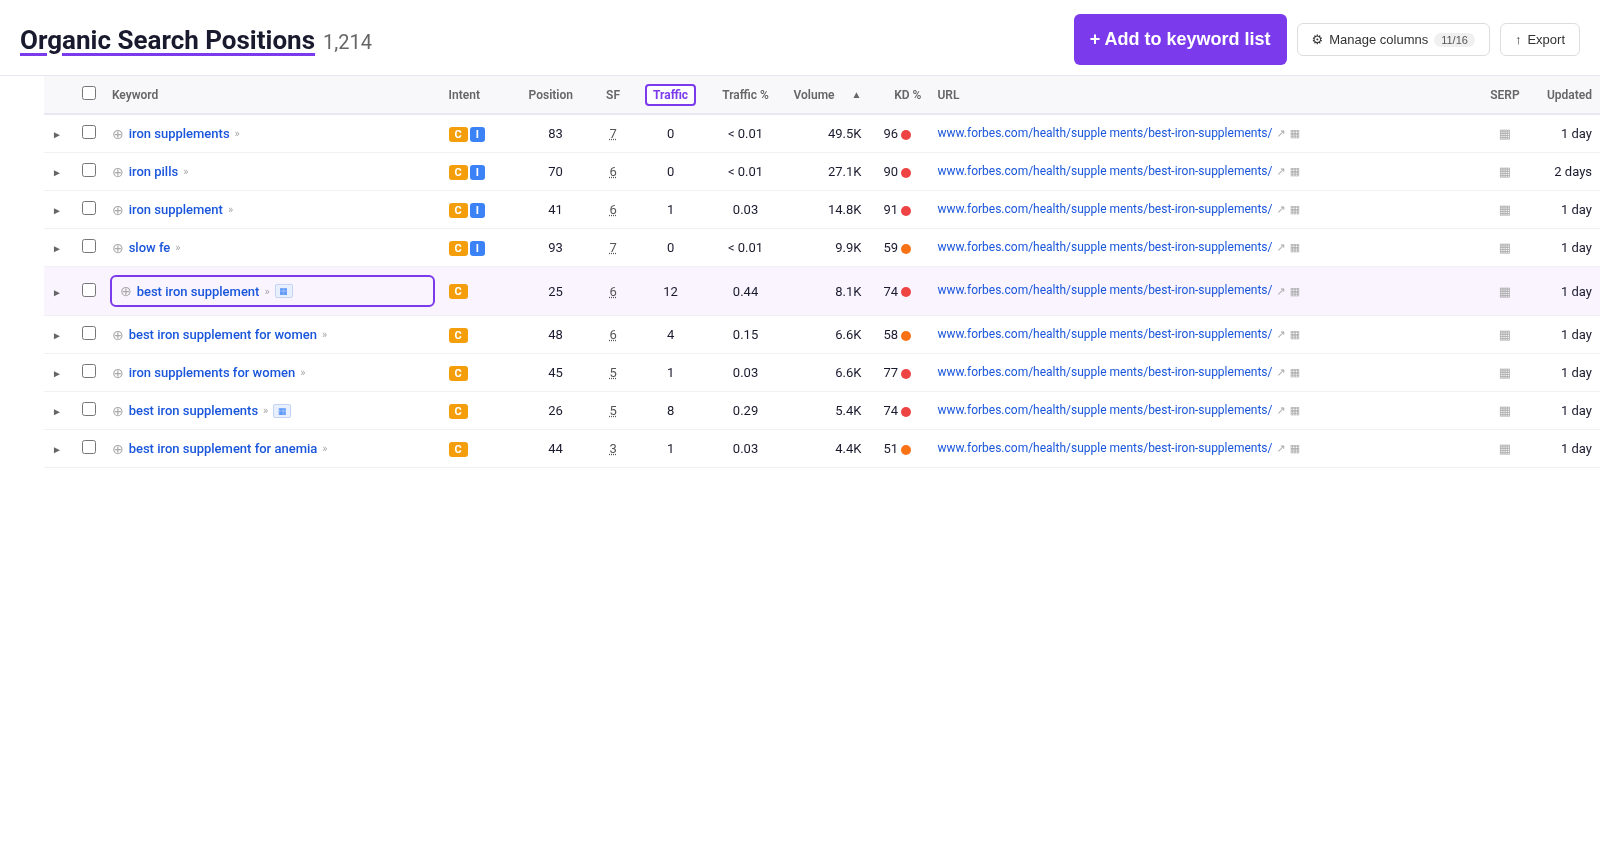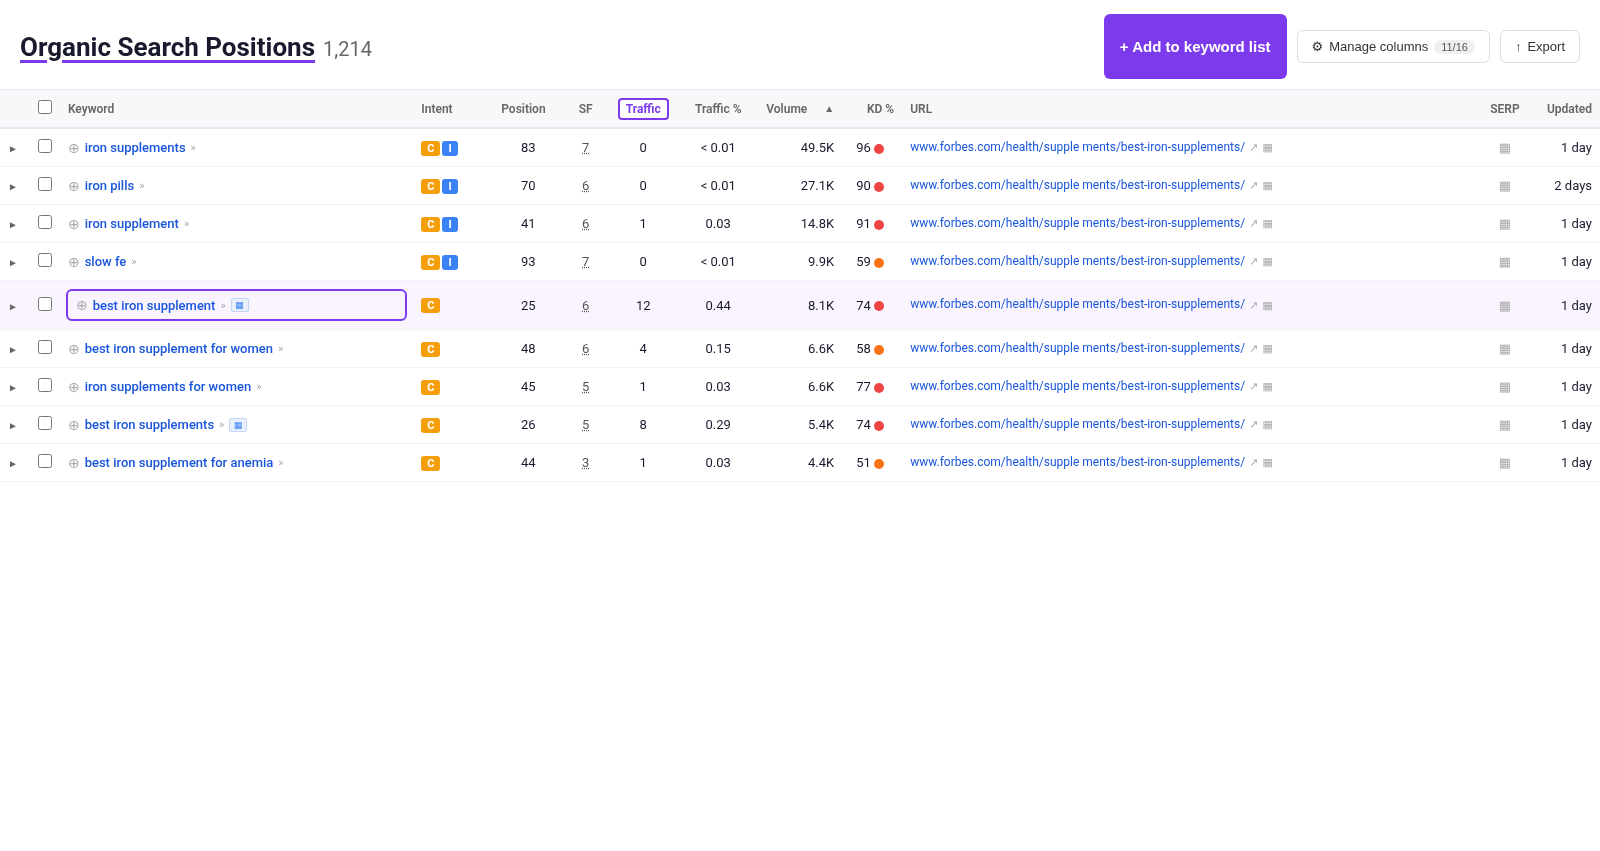--- a/index.html
+++ b/index.html
@@ -38,22 +38,22 @@
     .header-actions {
       display: flex;
       align-items: center;
       gap: 10px;
     }
     .btn-add {
       background: #7c3aed;
       color: #fff;
       border: none;
       border-radius: 6px;
-      padding: 24px 16px;
-      font-size: 15px;
+      padding: 15px 16px;
+      font-size: 18px;
       font-weight: 600;
       cursor: pointer;
       display: flex;
       align-items: center;
       gap: 6px;
     }
     .btn-manage {
       background: #fff;
       color: #333;
       border: 1px solid #ddd;
@@ -271,21 +271,21 @@
         <span class="badge">11/16</span>
       </button>
       <button class="btn-export">
         <span>↑</span>
         <span>Export</span>
       </button>
     </div>
   </div>
 </div>
 
-<div style="overflow-x:auto;">
+<div style="overflow-x:auto;padding-left:44px;">
   <table>
     <thead>
       <tr>
         <th class="col-expand"></th>
         <th class="col-check">
           <input type="checkbox" class="checkbox" style="">
         </th>
         <th class="col-keyword">
           <span>Keyword</span>
         </th>

